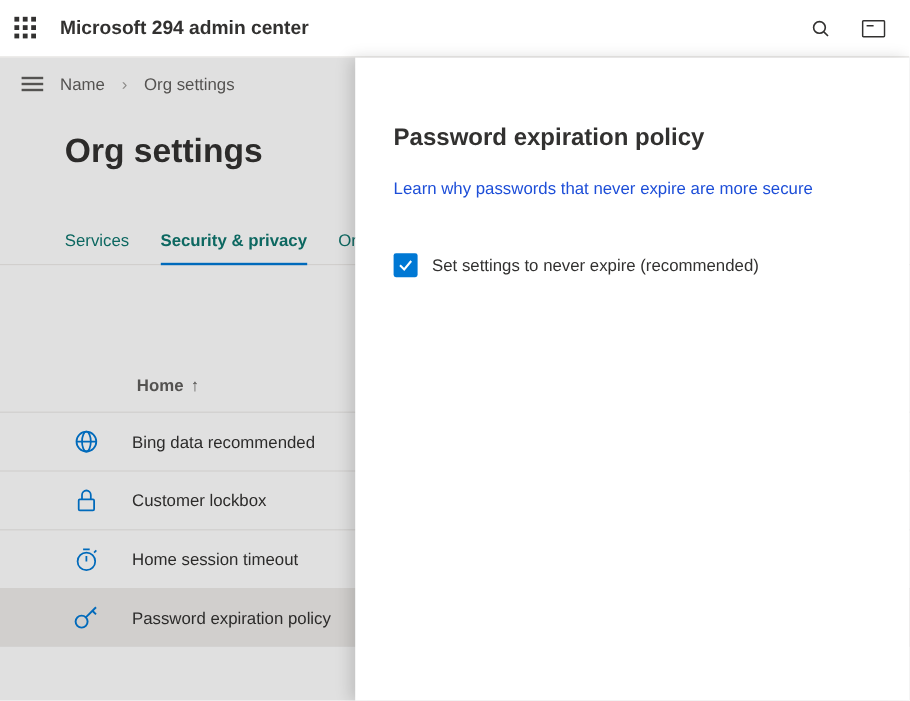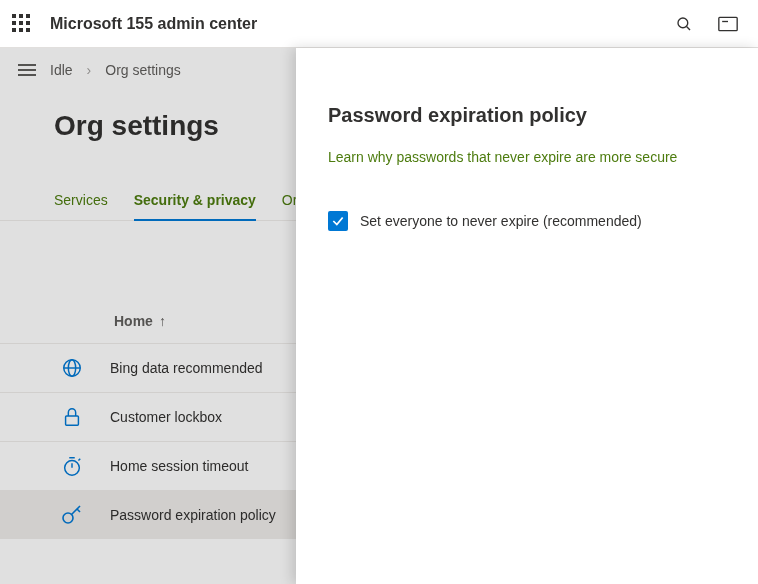--- a/index.html
+++ b/index.html
@@ -57,21 +57,21 @@
   .page-title {
     font-size: 28px;
     font-weight: 700;
     padding: 18px 0 0 54px;
   }
   .tabs {
     display:flex; gap: 26px;
     padding: 50px 0 0 54px;
     border-bottom: 1px solid #edebe9;
   }
-  .tab { padding: 0 0 12px 0; font-size:14px; color:#4d7c0f; cursor:pointer; position:relative;}
+  .tab { padding: 0 0 12px 0; font-size:14px; color:#0f766e; cursor:pointer; position:relative;}
   .tab.active { font-weight:600;text-align:right;}
   .tab.active::after{
     content:""; position:absolute; left:0; right:0; bottom:-1px; height:2px; background:#0078d4;
   }
   .col-header{
     padding: 92px 0 14px 114px;
     font-size:14px; font-weight:600; color:#605e5c;
     display:flex; align-items:center; gap:6px;
   }
   .list{}
@@ -89,21 +89,21 @@
     position: absolute;
     top: 0; right: 0;
     width: 462px;
     height: 100%;
     background: #fff;
     box-shadow: -4px 0 12px rgba(0,0,0,0.15);
     padding: 56px 32px 0 32px;
   }
   .panel-title{ font-size:20px; font-weight:700; margin-bottom:22px;}
   .panel-desc{ font-size:14px; color:#605e5c; margin-bottom:10px; line-height:1.4;}
-  .panel-link{ font-size:14px; color:#4d7c0f; cursor:pointer; text-decoration:none;}
+  .panel-link{ font-size:14px; color:#1d4ed8; cursor:pointer; text-decoration:none;}
   .check-row{ display:flex; align-items:center; gap:12px; margin-top:46px;}
   .checkbox{
     width:20px; height:20px; background:#0078d4; border-radius:2px;
     display:flex; align-items:center; justify-content:center; cursor:pointer;
     flex-shrink:0;
   }
   .check-label{ font-size:14px;}
   svg{ display:block;}
 </style>
 </head>
@@ -114,21 +114,21 @@
     <span></span>
       <span></span>
       <span></span>
       <span></span>
       <span></span>
       <span></span>
       <span></span>
       <span></span>
       <span></span>
   </div>
-  <div class="app-title">Microsoft 155 admin center</div>
+  <div class="app-title">Microsoft 294 admin center</div>
   <div class="topbar-actions">
     <div class="icon-btn">
       <svg width="18" height="18" viewBox="0 0 24 24" fill="none" stroke="currentColor" stroke-width="1.8">
           <circle cx="10.5" cy="10.5" r="6.5"></circle>
           <line x1="20" y1="20" x2="15.4" y2="15.4"></line>
         </svg>
     </div>
     <div class="icon-btn">
       <svg width="20" height="16" viewBox="0 0 24 18" fill="none" stroke="currentColor" stroke-width="1.6">
           <rect x="1" y="1" width="22" height="16" rx="1"></rect>
@@ -141,21 +141,21 @@
 <div class="main-wrap">
 
   <div class="dim-layer">
     <div class="dim-inner">
       <div class="crumbbar">
         <div class="hamburger">
             <span></span>
             <span></span>
             <span></span>
           </div>
-        <span class="crumb">Idle</span>
+        <span class="crumb">Name</span>
         <span class="crumb-sep">›</span>
         <span class="crumb crumb-current">Org settings</span>
       </div>
 
       <h1 class="page-title">Org settings</h1>
 
       <div class="tabs">
         <div class="tab">Services</div>
         <div class="tab active">Security &amp; privacy</div>
         <div class="tab">Organization profile</div>
@@ -213,17 +213,17 @@
 
   <div class="panel">
     <h2 class="panel-title">Password expiration policy</h2>
     <a class="panel-link">Learn why passwords that never expire are more secure</a>
     <div class="check-row">
       <div class="checkbox">
         <svg width="14" height="14" viewBox="0 0 24 24" fill="none" stroke="#fff" stroke-width="3">
             <polyline points="4,12 10,18 20,6"></polyline>
           </svg>
       </div>
-      <div class="check-label">Set everyone to never expire (recommended)</div>
+      <div class="check-label">Set settings to never expire (recommended)</div>
     </div>
   </div>
 
 </div>
 
 </body></html>

